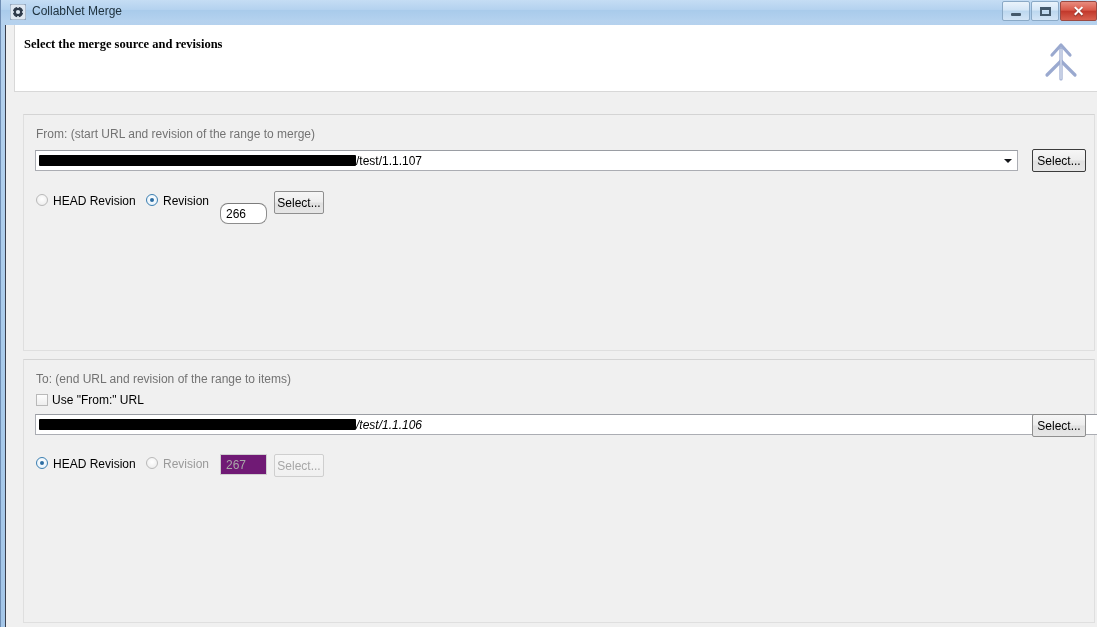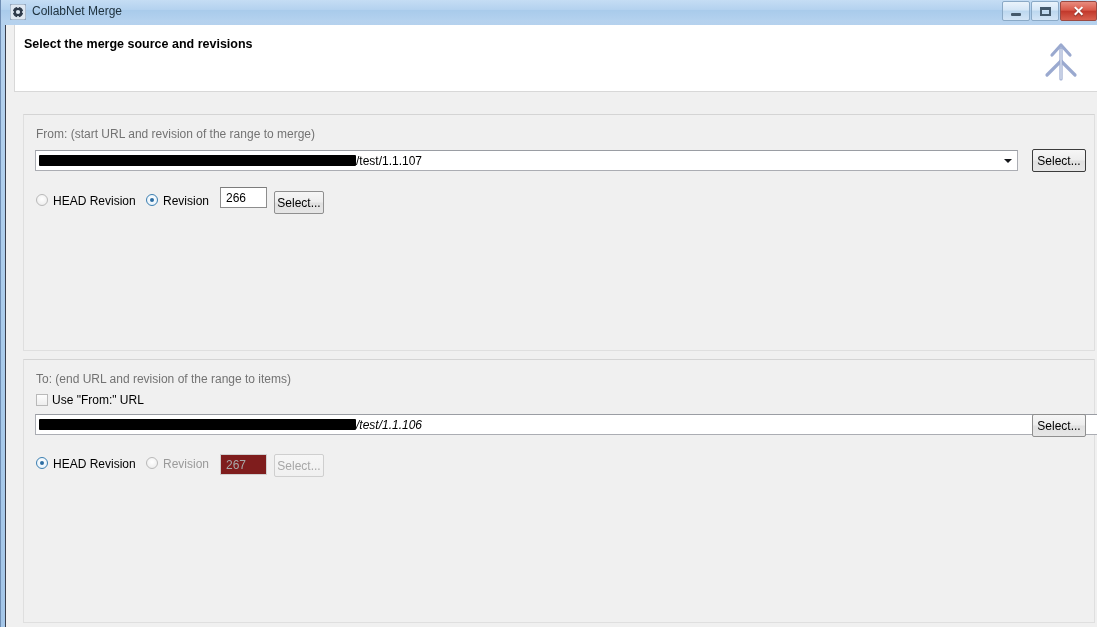--- a/index.html
+++ b/index.html
@@ -122,20 +122,21 @@
     border-right: none;
     box-sizing: border-box;
   }
   #header-title {
     position: absolute;
     left: 9px;
     top: 12px;
     font-size: 12.5px;
     font-weight: bold;
     color: #000;
+    font-family: Liberation Serif, serif;
   }
   #header-subtitle {
     position: absolute;
     left: 20px;
     top: 38px;
     font-size: 12.5px;
     color: #1a1a1a;
   }
   #header-icon {
     position: absolute;
@@ -304,21 +305,21 @@
     border-top-color: #7c7c7c;
     font-size: 12px;
     color: #000;
     padding: 0 0 0 5px;
     display: flex;
     align-items: center;
   }
   .textfield.disabled {
     color: #a8a8a8;
     border-color: #d0d0d0;
-    background: #7f1d1d;
+    background: #701a75;
   }
 </style>
 </head>
 <body>
 
 <div id="window">
 
   <div id="titlebar">
     <div id="title-icon">
       <svg width="16" height="16" viewBox="0 0 16 16">
@@ -390,21 +391,21 @@
       <div class="radio-wrap" style="left:12px; top:79px;">
         <span class="radio"></span>
         <span class="radio-label">HEAD Revision</span>
       </div>
 
       <div class="radio-wrap" style="left:122px; top:79px;">
         <span class="radio checked"></span>
         <span class="radio-label">Revision</span>
       </div>
 
-      <div class="textfield" style="left:196px; top:72px; width:47px;">266</div>
+      <div class="textfield" style="left:196px; top:88px; width:47px;border-radius:8px;">266</div>
 
       <button class="btn" style="left:250px; top:76px; width:50px;">Select...</button>
     </div>
 
     <div class="group" id="group-to">
       <div class="group-label">To: (end URL and revision of the range to items)</div>
 
       <div class="check-wrap" style="left:12px; top:32px;">
         <span class="checkbox"></span>
         <span class="check-label">Use "From:" URL</span>

